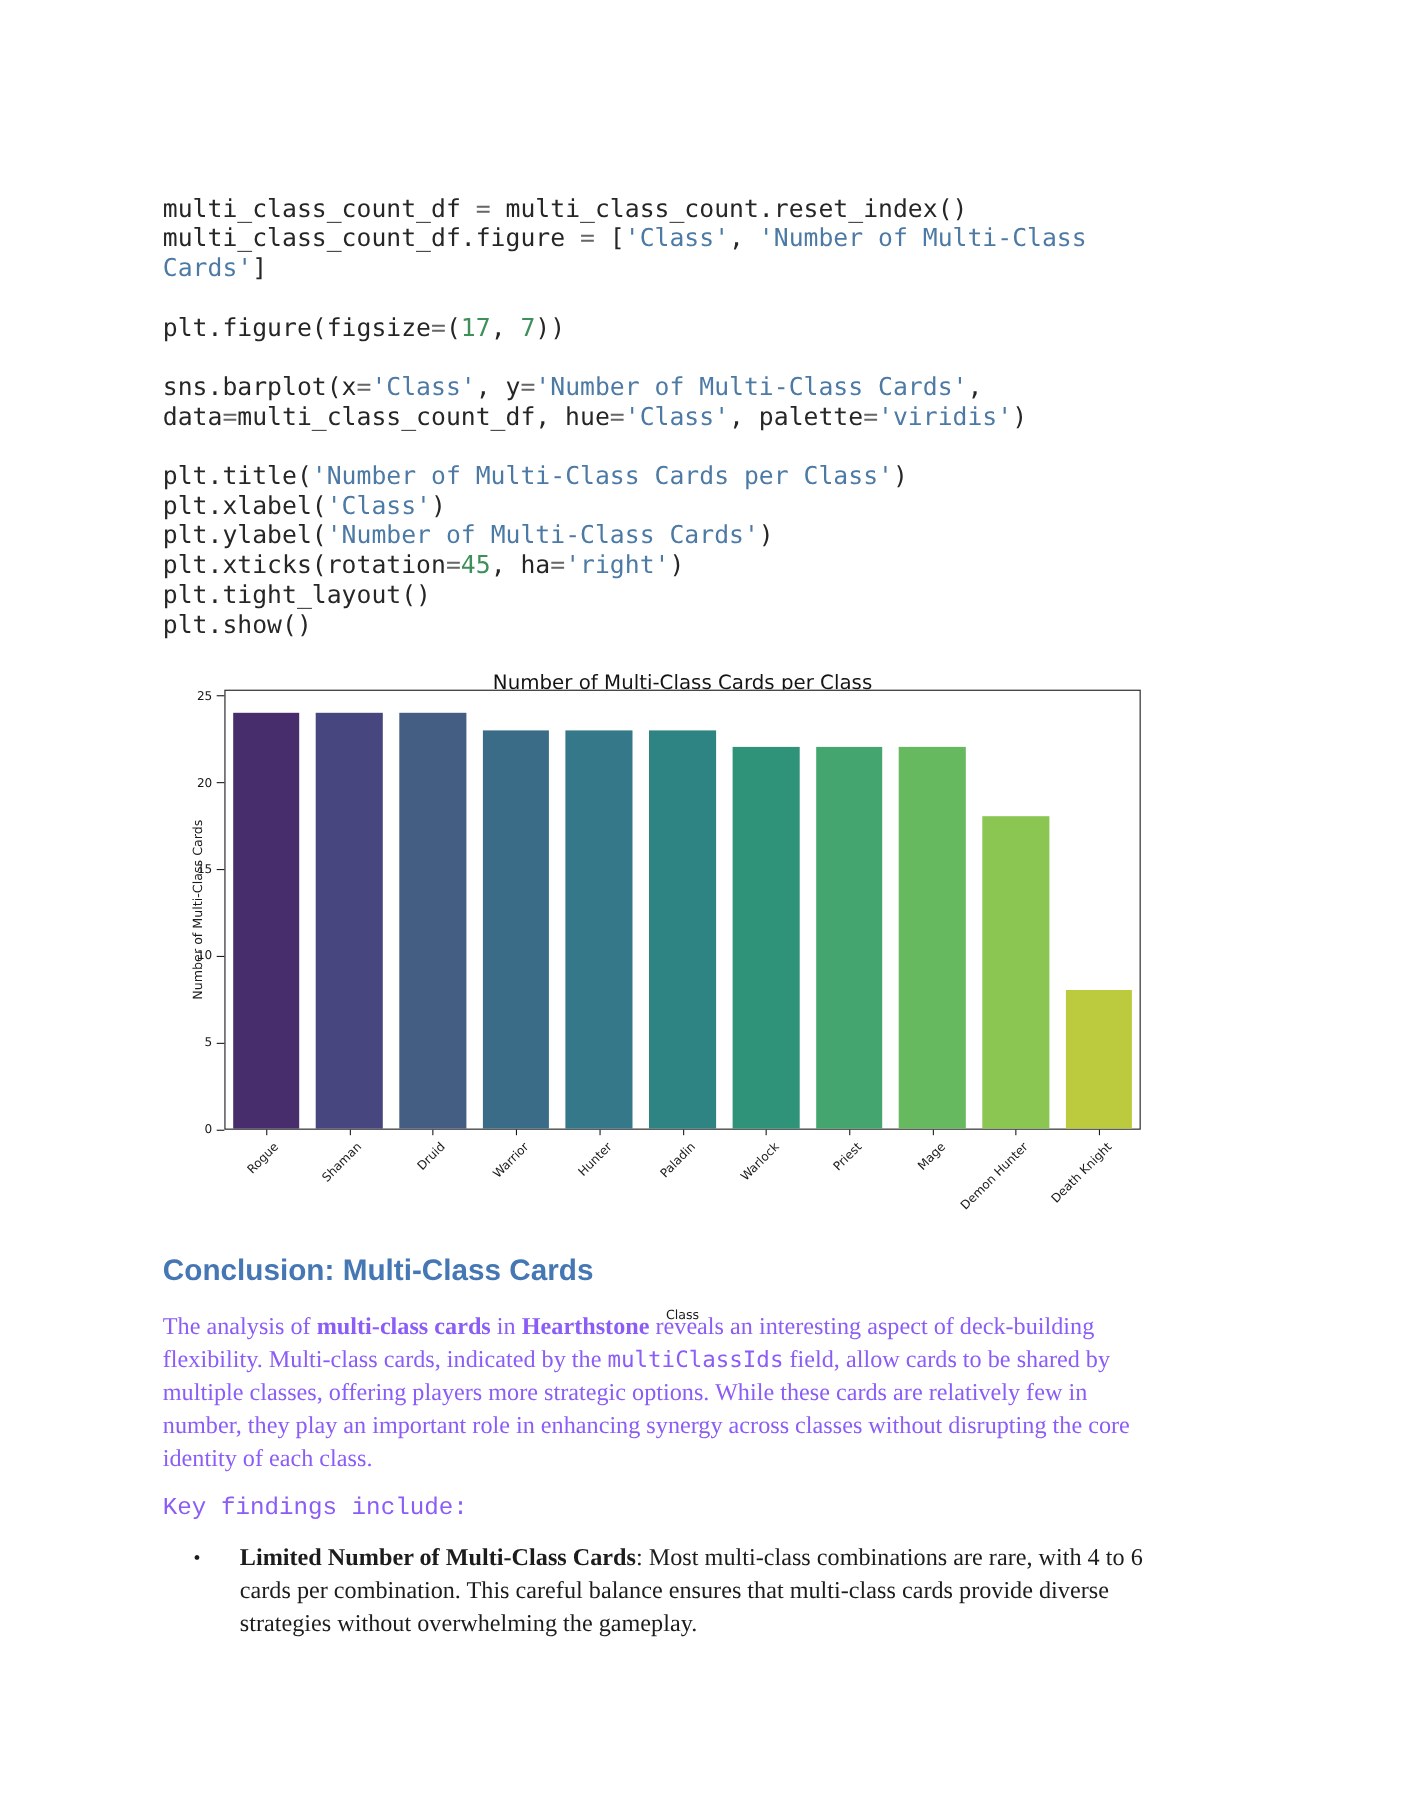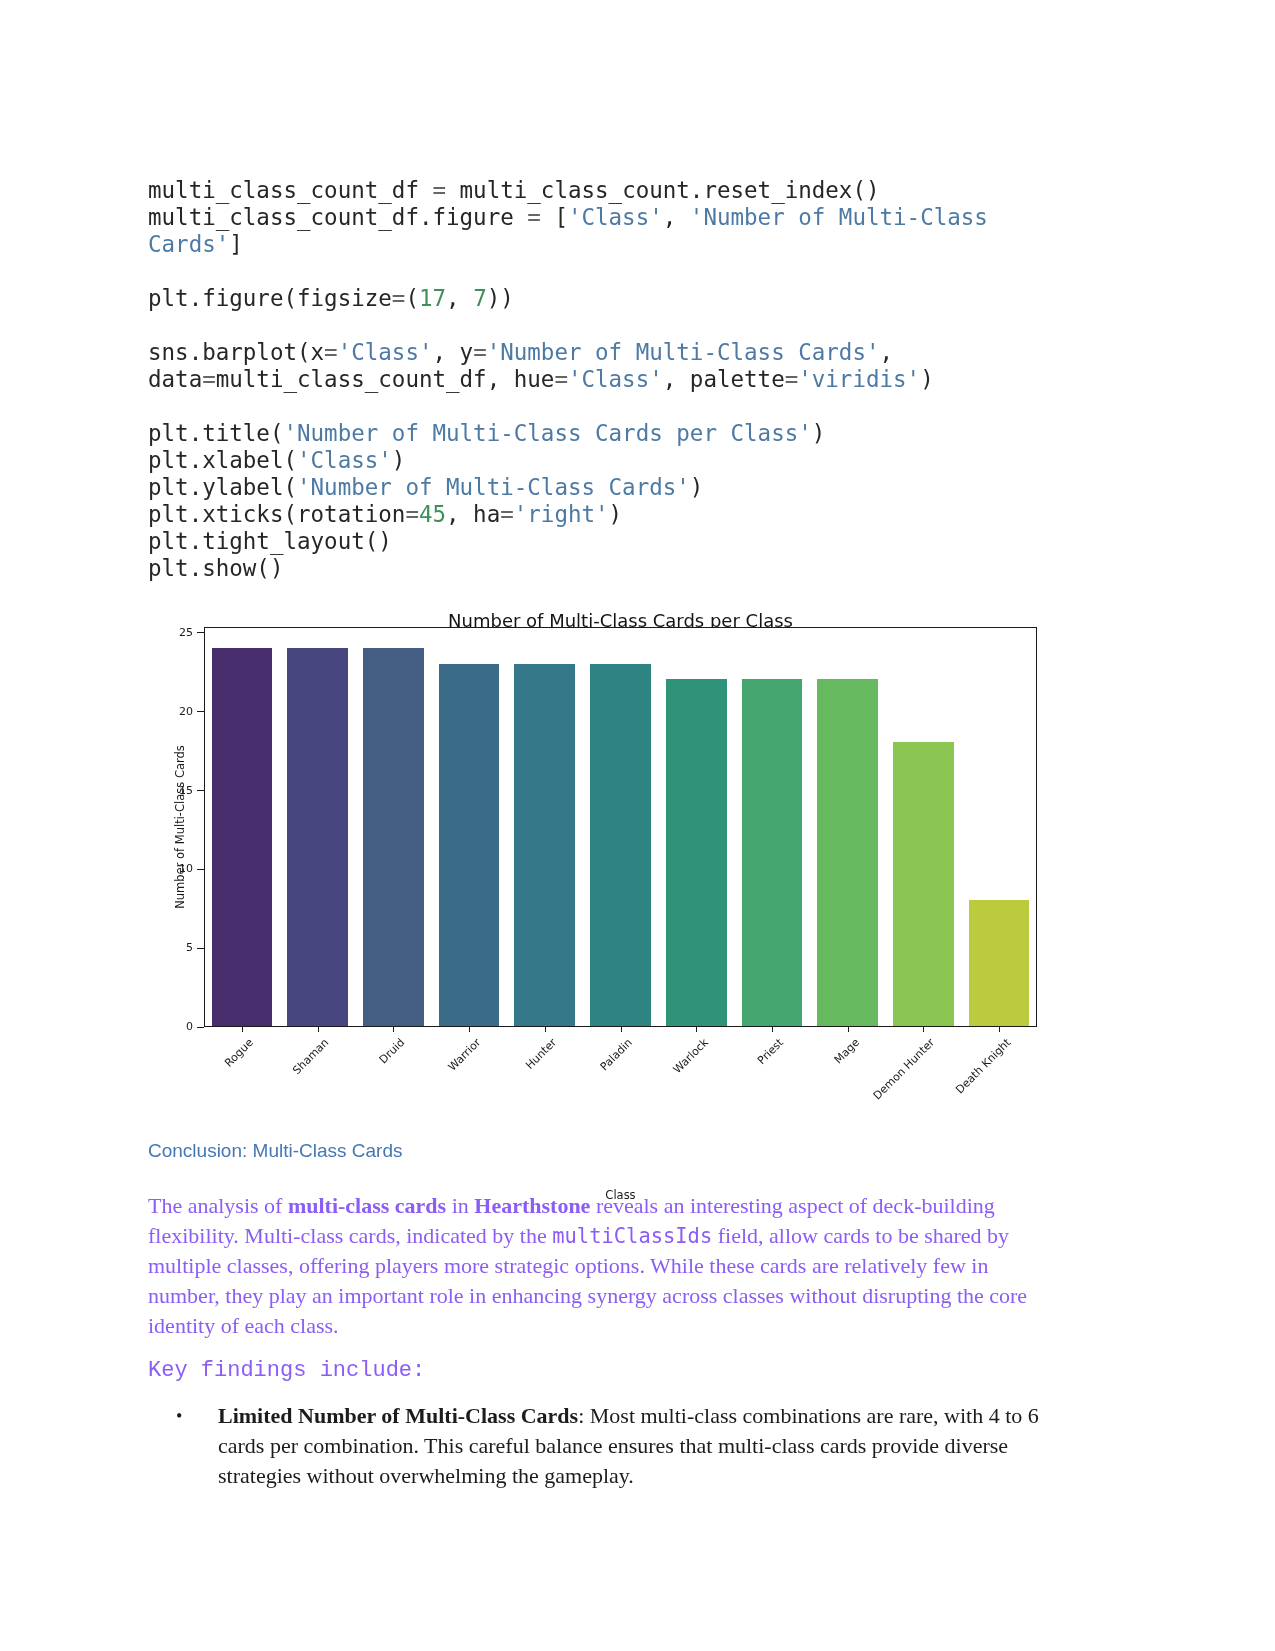--- a/index.html
+++ b/index.html
@@ -43,21 +43,21 @@
     transform:translate(-50%,-50%) rotate(-90deg);
     font-family:"DejaVu Sans", sans-serif; font-size:11.5px; color:#1a1a1a; white-space:nowrap;
   }
   .xlabel {
     position:absolute; left:204px; top:1156px; width:833px; text-align:center;
     font-family:"DejaVu Sans", sans-serif; font-size:11.5px; color:#1a1a1a;margin-top:32px;
   }
   
   .conclusion-heading {
     position:absolute; left:148px; top:1140px; margin:0;
-    font-family:"Liberation Sans", sans-serif; font-size:19px; font-weight:400;
+    font-family:"Liberation Sans", sans-serif; font-size:27px; font-weight:700;
     color:#4577b4;
   }
   .para {
     position:absolute; left:148px; margin:0;
     font-size:22px; line-height:30px; color:#8b5cf6;
   }
   #para1 { top:1191px; width:910px; }
   #findings { top:1356px; width:910px;font-family:Liberation Mono, monospace; }
   .bullet-row { position:absolute; left:176px; top:1401px; display:flex; }
   .bullet-dot {

